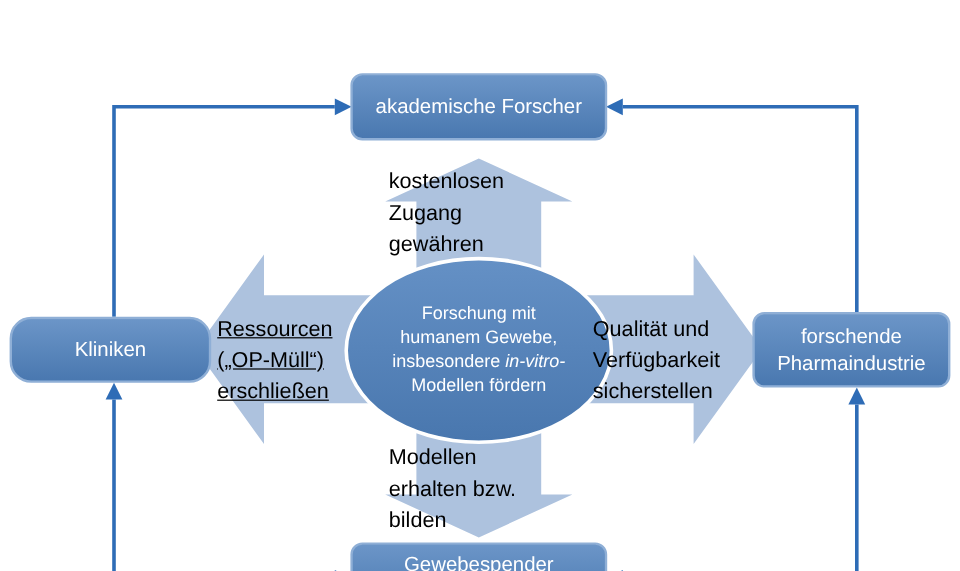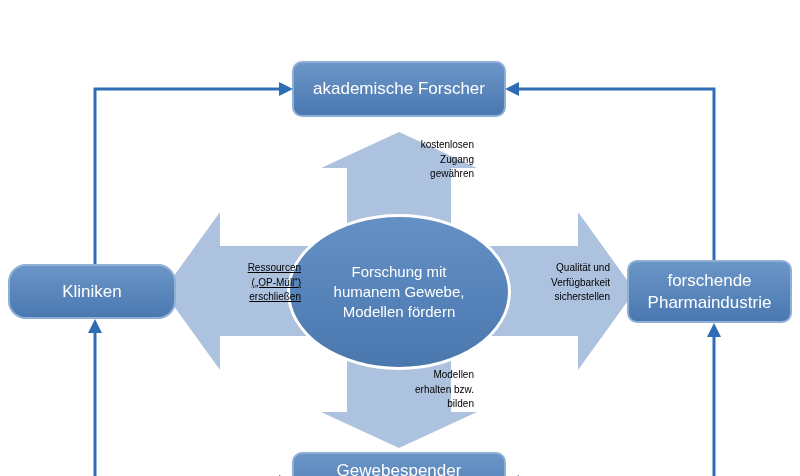--- a/index.html
+++ b/index.html
@@ -20,21 +20,21 @@
     left:287px;top:166px;width:224px;height:156px;
     background:linear-gradient(180deg,rgba(255,255,255,.12),rgba(0,0,0,.08)),var(--node-fill,#4f81bd);
     border:3px solid #ffffff;border-radius:50%;
     color:var(--node-text,#fff);font-weight:normal;font-size:15px;line-height:1.32;
     display:flex;flex-direction:column;align-items:center;justify-content:center;text-align:center;
   }
   .ellipse .ln{display:block;}
   .ital{font-style:italic;}
   .arrow-label{
     position:absolute;color:var(--arrow-text,#000);
-    font-size:10px;line-height:1.45;text-align:right;white-space:pre-line;
+    font-size:18px;line-height:1.45;text-align:left;white-space:pre-line;
   }
   .blockarrow{fill:var(--arrow-fill,#adc2de);}
   .conn{stroke:var(--connector,#2e6cb6);stroke-width:3;fill:none;}
   .head{fill:var(--connector,#2e6cb6);}
 </style>
 </head>
 <body>
 
 <div class="canvas">
 
@@ -66,20 +66,21 @@
 
   <div class="node" style="left:627px;top:212px;width:165px;height:63px;">forschende
 Pharmaindustrie</div>
 
   <div class="node" style="left:292px;top:404px;width:214px;height:58px;">Gewebespender
 (Patienten)</div>
 
   <div class="ellipse">
     <span class="ln">Forschung mit</span>
     <span class="ln">humanem Gewebe,</span>
+    <span class="ln"><span>insbesondere </span><span class="ital">in-vitro-</span></span>
     <span class="ln">Modellen fördern</span>
   </div>
 
   <div class="arrow-label" style="left:324px;top:90px;width:150px;">kostenlosen
 Zugang
 gewähren</div>
 
   <div class="arrow-label" style="left:181px;top:213px;width:120px;text-decoration:underline;">Ressourcen
 („OP-Müll“)
 erschließen</div>

